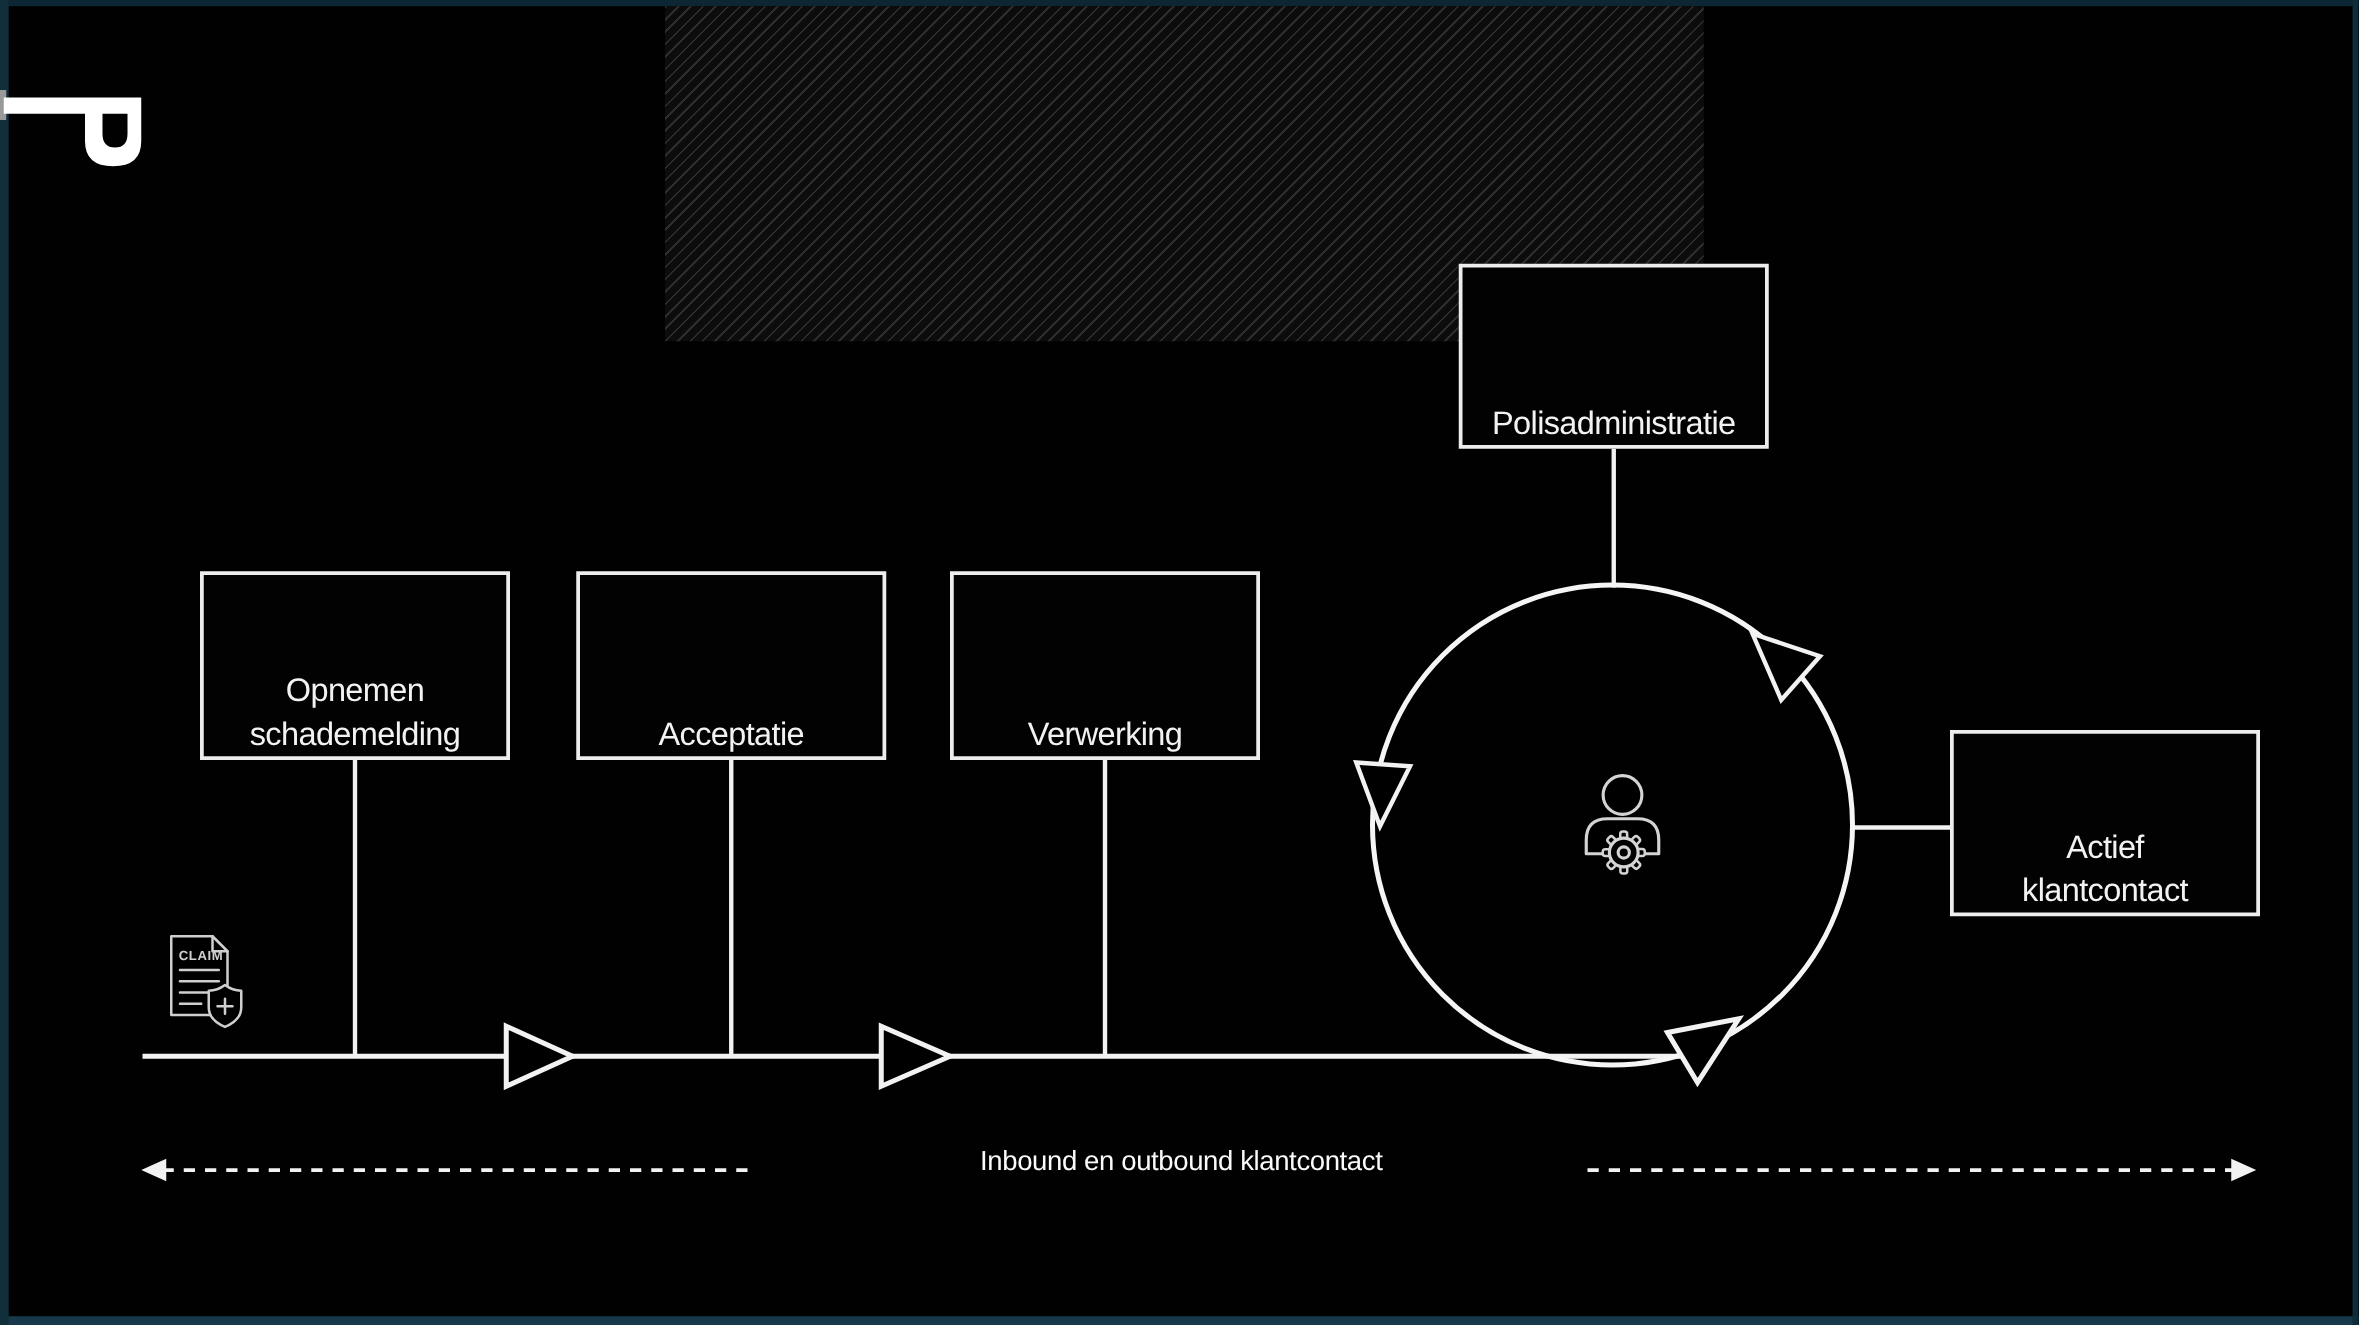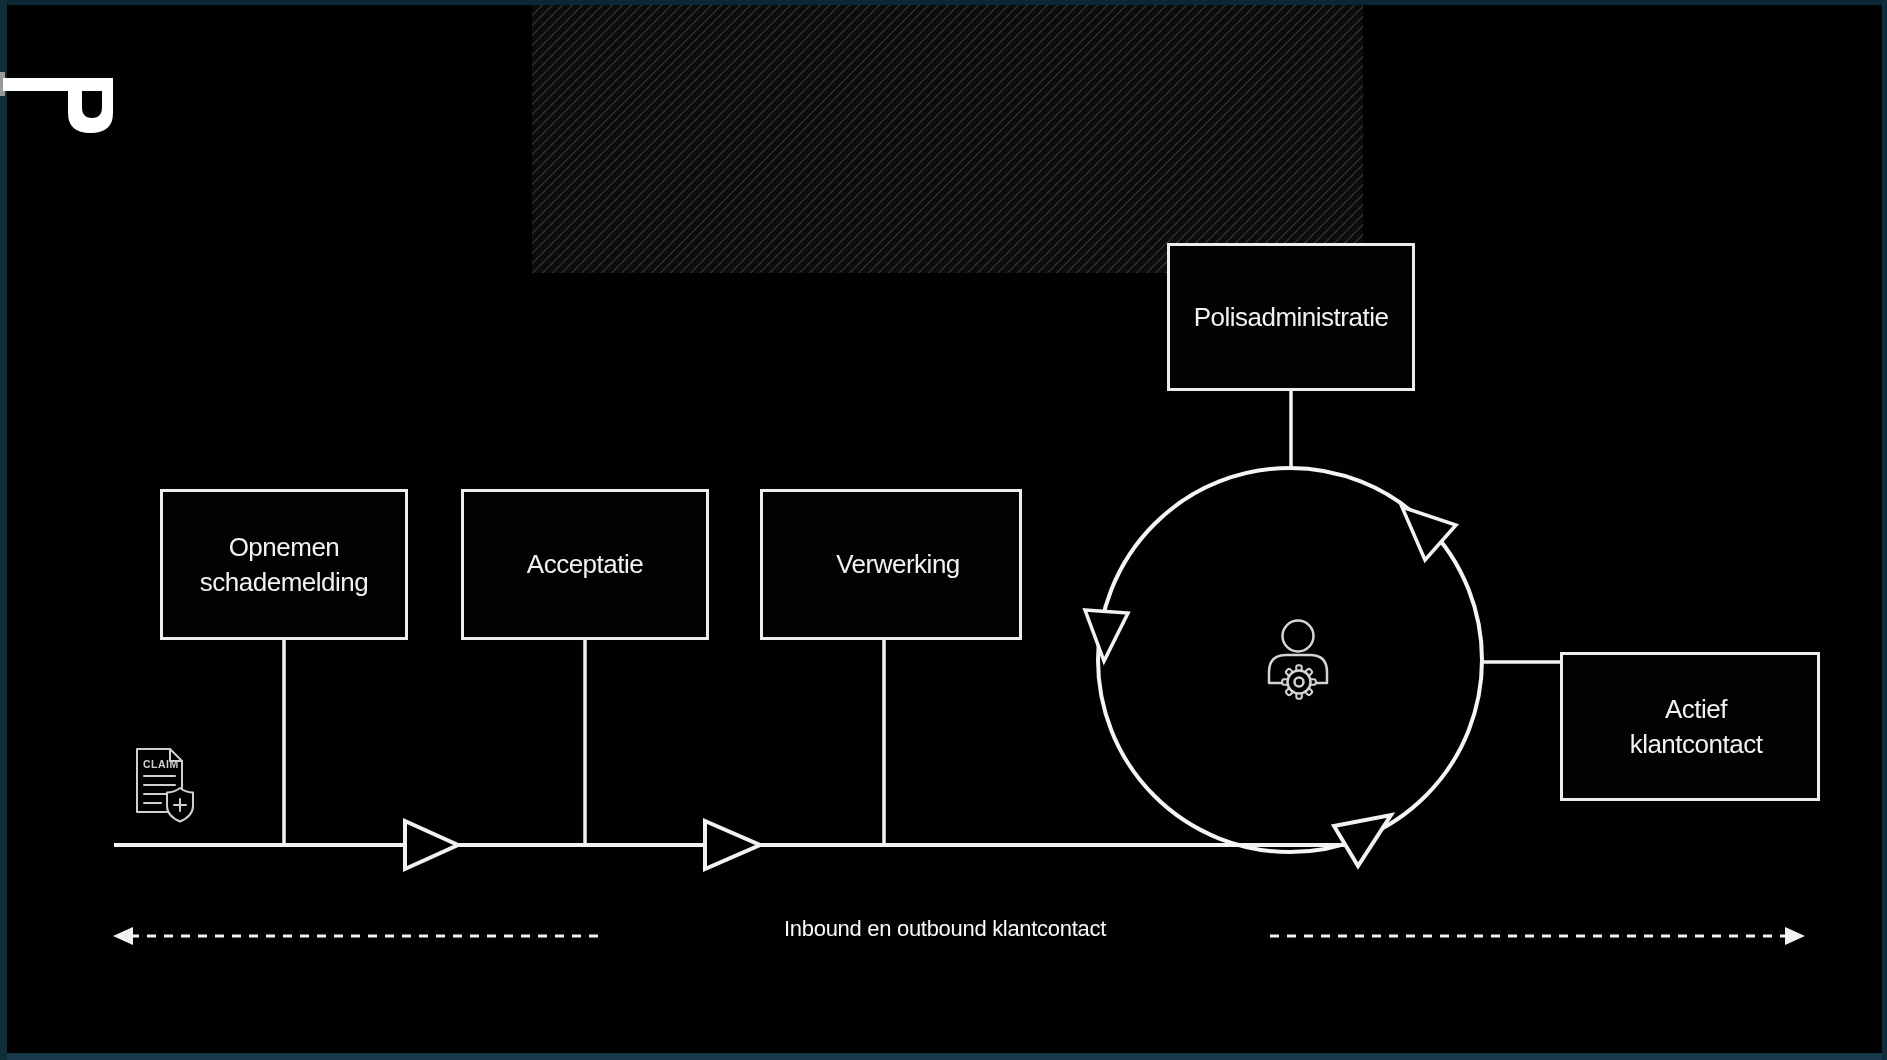--- a/index.html
+++ b/index.html
@@ -9,22 +9,22 @@
   #frame-top{left:0;top:0;width:1887px;height:5px;background:#0c2733;}
   #frame-left{left:0;top:0;width:7px;height:1060px;background:#112e3b;}
   #frame-right{right:0;top:0;width:5px;height:1060px;background:#0f2c3a;}
   #frame-bottom{left:0;bottom:0;width:1887px;height:7px;background:#17394b;}
   #hatch{position:absolute;left:532px;top:5px;width:831px;height:268px;background-color:#0c0c0c;
          background-image:repeating-linear-gradient(135deg, rgba(205,205,205,0.17) 0px,
          rgba(205,205,205,0.17) 1.4px, transparent 1.4px, transparent 7px);}
   #slide-title{position:absolute;left:532px;top:68px;width:831px;text-align:center;
          color:#ffffff;font-size:70px;font-weight:bold;letter-spacing:-1px;line-height:95px;}
   .pbox{position:absolute;border:3px solid #ededed;background:#020202;display:flex;
-        align-items:center;justify-content:center;text-align:center;color:#f2f2f2;
-        font-size:26px;letter-spacing:-0.5px;line-height:35px;margin-top:32px;}
+        align-items:flex-end;justify-content:center;text-align:center;color:#f2f2f2;
+        font-size:26px;letter-spacing:-0.5px;line-height:35px;}
   .pbox span{display:block;}
   #diagram-svg{position:absolute;left:0;top:0;width:1887px;height:1060px;}
   #bottom-label{position:absolute;left:540px;top:916px;width:810px;text-align:center;
         color:#fafafa;font-size:22px;letter-spacing:-0.3px;}
   #logo-svg{position:absolute;left:0;top:70px;}
 </style>
 </head>
 <body>
 
 <div id="stage">
@@ -102,31 +102,31 @@
     <div>
         <span>Opnemen</span>
         <span>schademelding</span>
       </div>
   </div>
   <div class="pbox" style="left:461px;top:457px;width:242px;height:145px;">
     <div>
         <span>Acceptatie</span>
       </div>
   </div>
-  <div class="pbox" style="left:760px;top:457px;width:242px;height:145px;padding-left:14px;">
+  <div class="pbox" style="left:760px;top:457px;width:242px;height:145px;">
     <div>
         <span>Verwerking</span>
       </div>
   </div>
   <div class="pbox" style="left:1167px;top:211px;width:242px;height:142px;">
     <div>
         <span>Polisadministratie</span>
       </div>
   </div>
-  <div class="pbox" style="left:1560px;top:620px;width:242px;height:143px;padding-left:12px;">
+  <div class="pbox" style="left:1560px;top:584px;width:242px;height:143px;">
     <div>
         <span>Actief</span>
         <span>klantcontact</span>
       </div>
   </div>
 
   <div id="bottom-label">Inbound en outbound klantcontact</div>
 
 </div>
 

